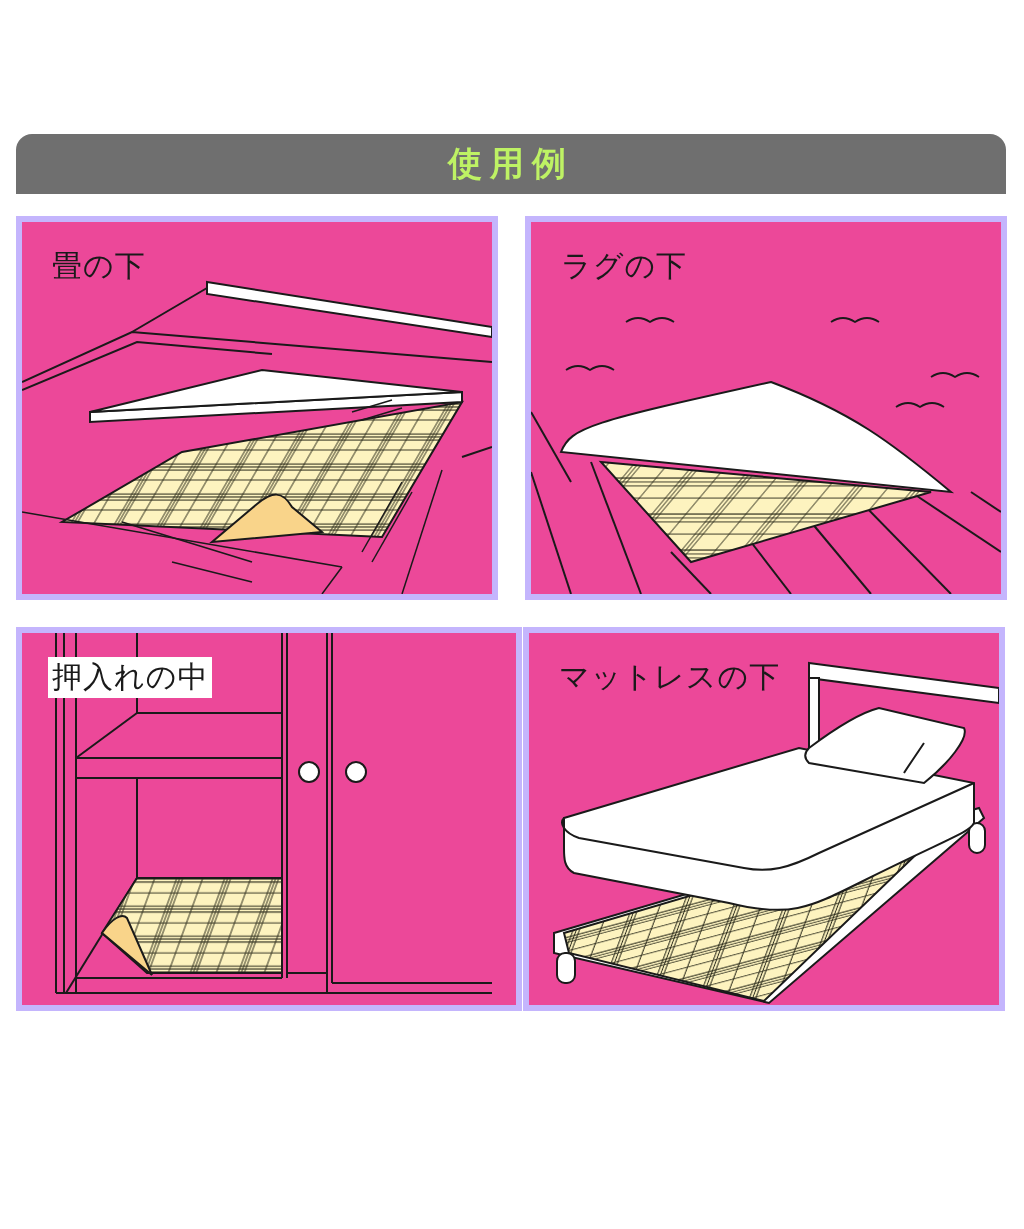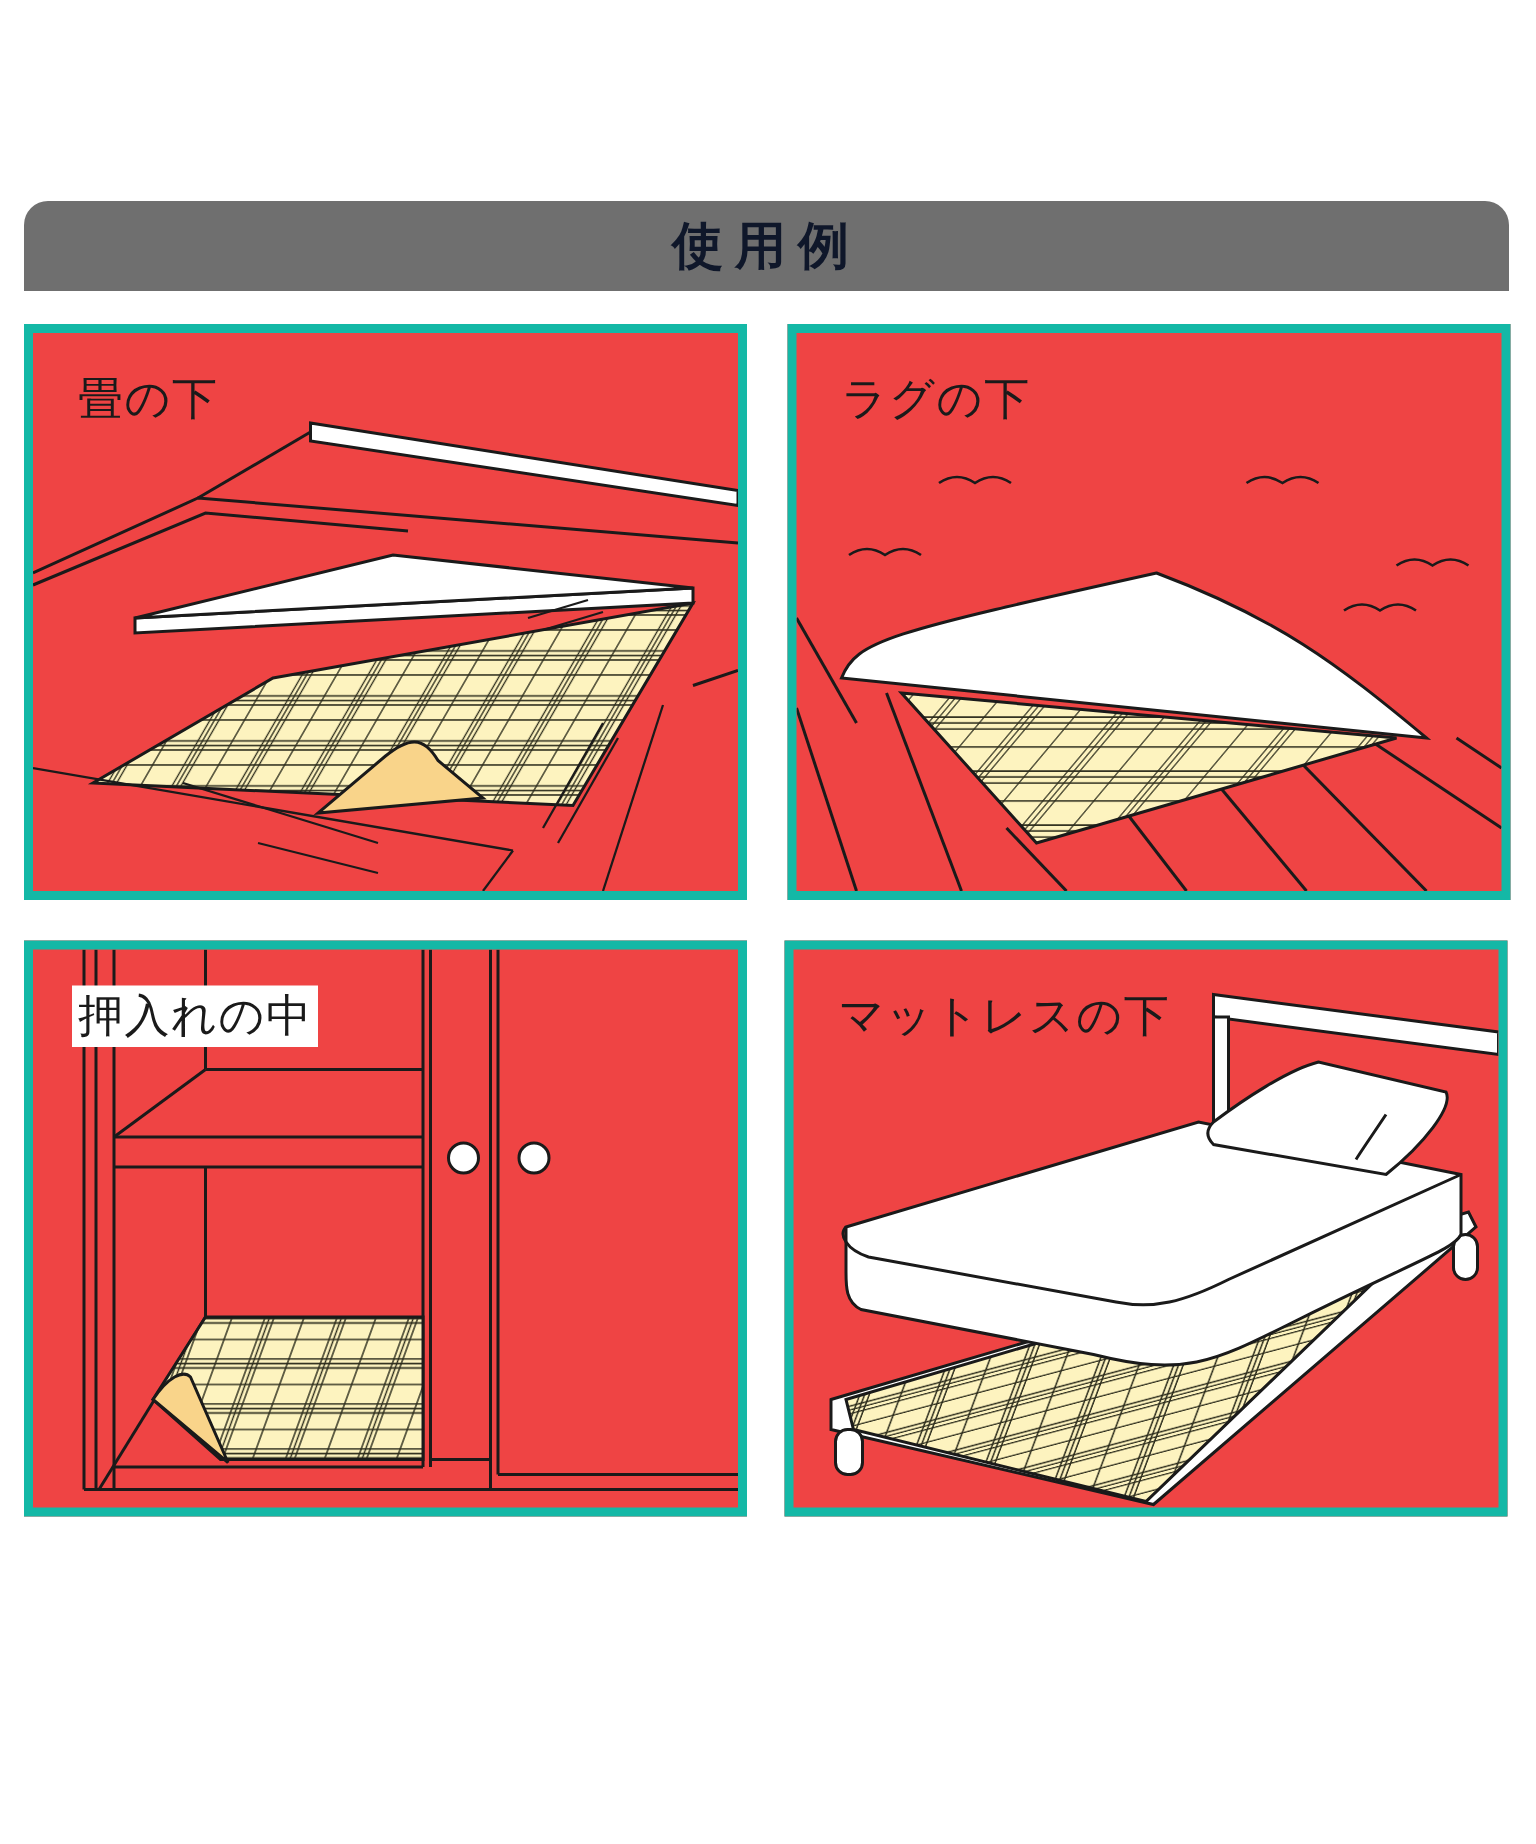--- a/index.html
+++ b/index.html
@@ -1,19 +1,19 @@
 <!DOCTYPE html>
 <html><head>
 <meta charset="utf-8">
 <style>
   html,body{margin:0;padding:0;background:#fff;}
   body{width:1024px;height:1229px;position:relative;font-family:"DejaVu Sans",sans-serif;overflow:hidden;}
   .header{position:absolute;left:16px;top:134px;width:990px;height:60px;background:#6f6f6f;border-radius:16px 16px 0 0;
-    display:flex;align-items:center;justify-content:center;color:#0f172a;font-size:34px;font-weight:bold;letter-spacing:8px;}
-  .panel{position:absolute;width:470px;height:372px;border:6px solid #14b8a6;background:#ef4444;overflow:hidden;}
+    display:flex;align-items:center;justify-content:center;color:#bef264;font-size:34px;font-weight:bold;letter-spacing:8px;}
+  .panel{position:absolute;width:470px;height:372px;border:6px solid #c4b5fd;background:#ec4899;overflow:hidden;}
   .panel svg{position:absolute;left:0;top:0;}
   .label{position:absolute;left:30px;top:24px;font-size:30px;color:#1a1a1a;background:transparent;z-index:2;letter-spacing:1px;}
 </style>
 </head>
 <body>
 
 <div class="header">
   <span>使用例</span>
 </div>
 
@@ -94,21 +94,21 @@
     <g stroke="#1a1a1a" stroke-width="1.8" fill="none">
       <path d="M95,100 q12,-8 24,0 q12,-8 24,0"></path>
       <path d="M35,148 q12,-8 24,0 q12,-8 24,0"></path>
       <path d="M300,100 q12,-8 24,0 q12,-8 24,0"></path>
       <path d="M400,155 q12,-8 24,0 q12,-8 24,0"></path>
       <path d="M365,185 q12,-8 24,0 q12,-8 24,0"></path>
     </g>
   </svg>
 </div>
 
-<div class="panel" style="left:16px;top:627px;">
+<div class="panel" style="left:16px;top:627px;padding-left:24px;">
   <span class="label" style="background:#fff;padding:0 4px;left:26px;">押入れの中</span>
   <svg width="470" height="372" viewBox="0 0 470 372">
     <defs>
       <pattern id="plaid3" width="48" height="30" patternUnits="userSpaceOnUse" patternTransform="skewX(-20)">
         <rect width="48" height="30" fill="#fdf3bf"></rect>
         <g stroke="#2a2a1a" stroke-width="1">
           <line x1="0" y1="3" x2="48" y2="3"></line>
             <line x1="0" y1="6" x2="48" y2="6"></line>
             <line x1="0" y1="9" x2="48" y2="9"></line>
           <line x1="0" y1="20" x2="48" y2="20"></line>

